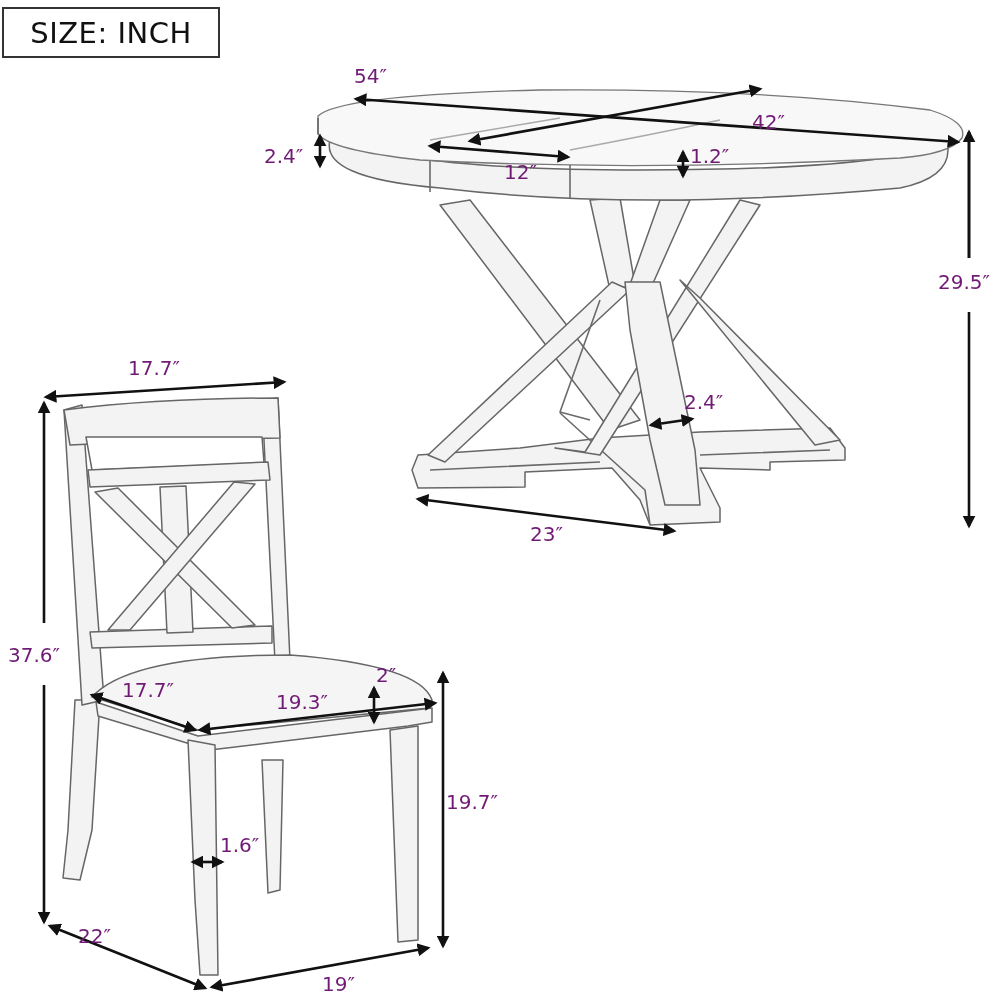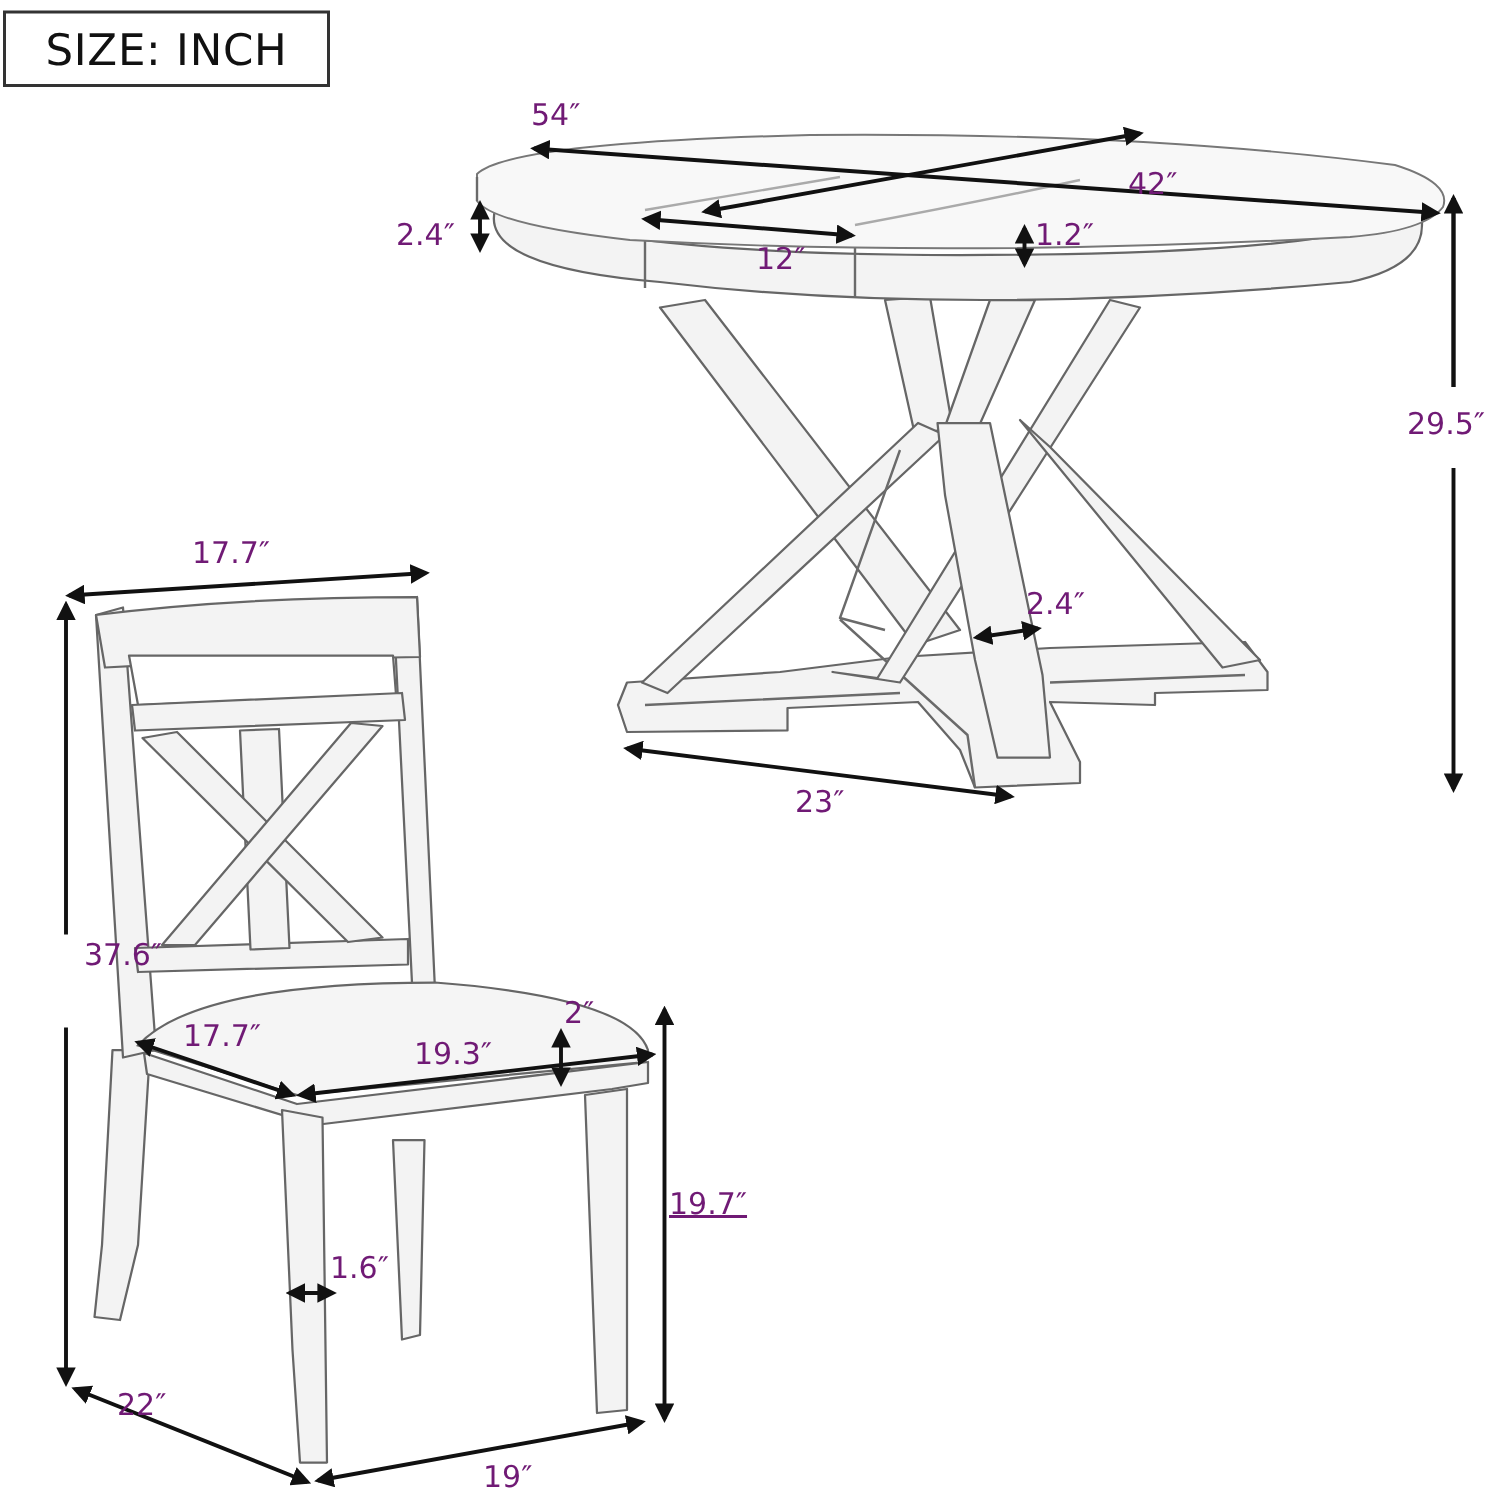--- a/index.html
+++ b/index.html
@@ -100,20 +100,20 @@
 <span class="lbl" style="left:354px;top:64px;">54″</span>
 <span class="lbl" style="left:752px;top:62px;margin-top:48px;">42″</span>
 <span class="lbl" style="left:264px;top:144px;">2.4″</span>
 <span class="lbl" style="left:490px;top:160px;margin-left:14px;">12″</span>
 <span class="lbl" style="left:690px;top:144px;">1.2″</span>
 <span class="lbl" style="left:938px;top:270px;">29.5″</span>
 <span class="lbl" style="left:684px;top:390px;">2.4″</span>
 <span class="lbl" style="left:530px;top:522px;">23″</span>
 
 <span class="lbl" style="left:128px;top:356px;">17.7″</span>
-<span class="lbl" style="left:8px;top:624px;margin-left:48px;">37.6″</span>
+<span class="lbl" style="left:8px;top:643px;">37.6″</span>
 <span class="lbl" style="left:122px;top:678px;">17.7″</span>
 <span class="lbl" style="left:276px;top:690px;">19.3″</span>
 <span class="lbl" style="left:376px;top:663px;">2″</span>
-<span class="lbl" style="left:446px;top:790px;text-decoration:underline;">19.7″</span>
+<span class="lbl" style="left:446px;top:790px;">19.7″</span>
 <span class="lbl" style="left:220px;top:833px;text-align:right;">1.6″</span>
 <span class="lbl" style="left:78px;top:924px;">22″</span>
 <span class="lbl" style="left:322px;top:972px;text-align:center;">19″</span>
 
 </body></html>

